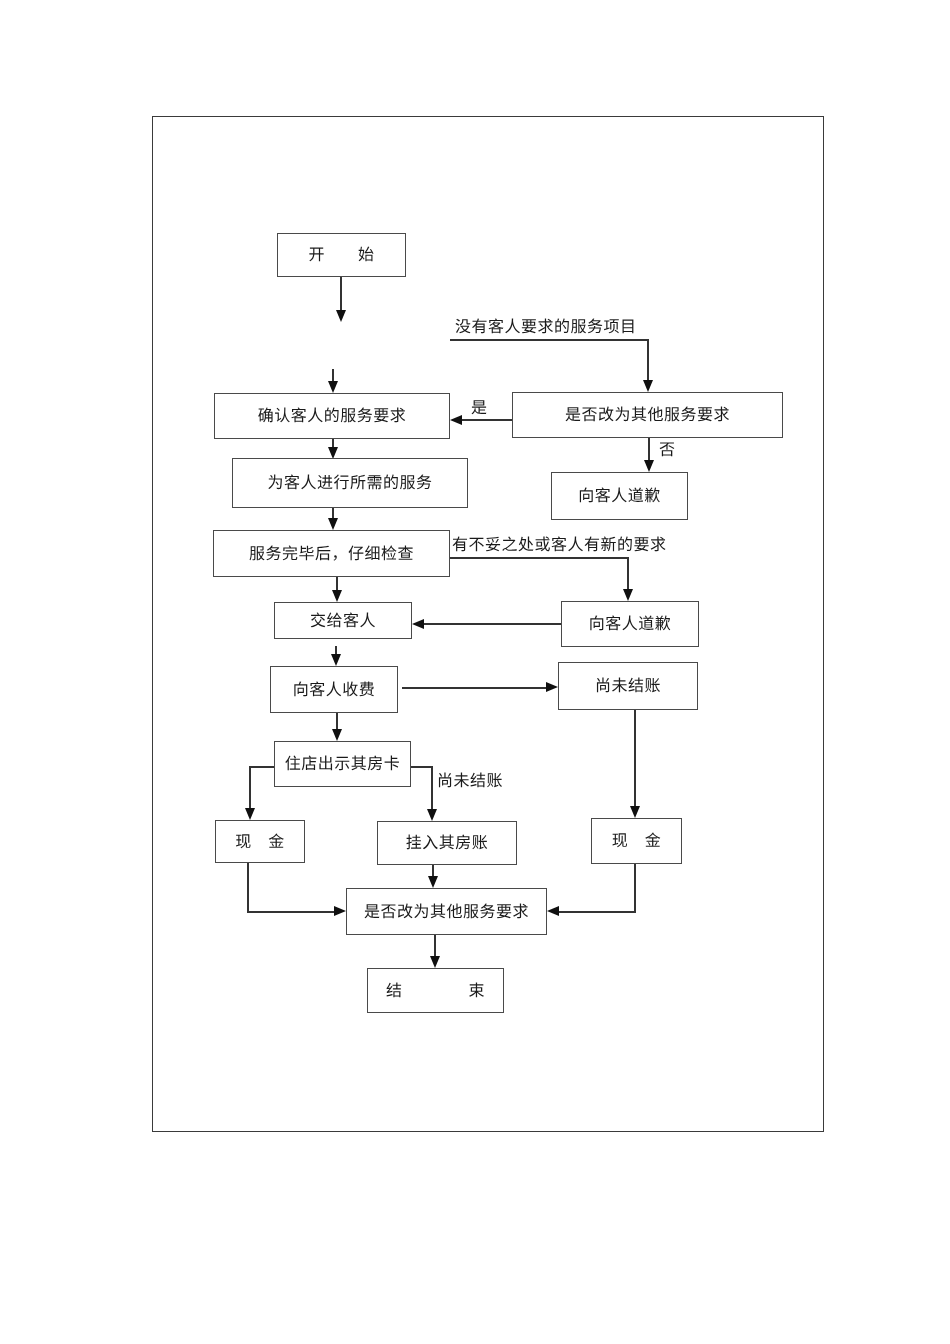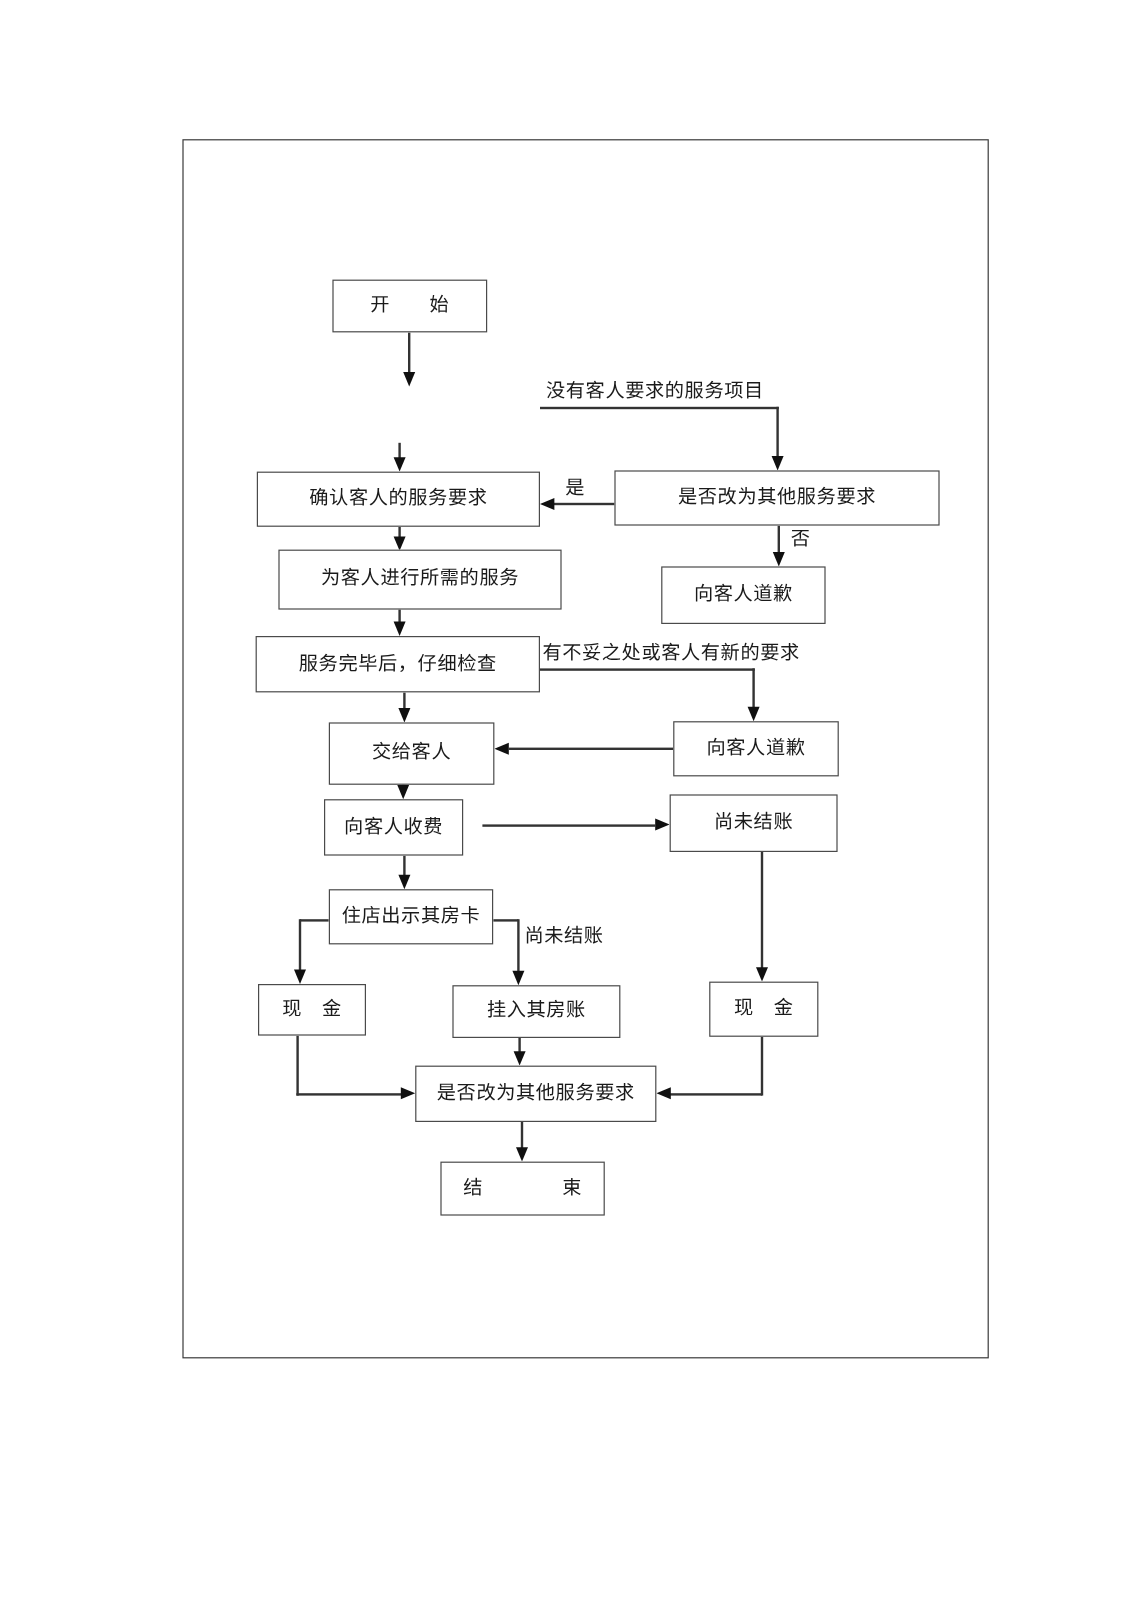--- a/index.html
+++ b/index.html
@@ -104,23 +104,23 @@
 
   <div class="vl" style="left:434px;top:935px;height:22px"></div>
   <div class="ah d" style="left:430px;top:956px"></div>
 
   <div class="node" style="left:277px;top:233px;width:129px;height:44px">开　　始</div>
   <div class="node" style="left:214px;top:393px;width:236px;height:46px">确认客人的服务要求</div>
   <div class="node" style="left:232px;top:458px;width:236px;height:50px">为客人进行所需的服务</div>
   <div class="node" style="left:213px;top:530px;width:237px;height:47px">服务完毕后，仔细检查</div>
   <div class="node" style="left:512px;top:392px;width:271px;height:46px">是否改为其他服务要求</div>
   <div class="node" style="left:551px;top:472px;width:137px;height:48px">向客人道歉</div>
-  <div class="node" style="left:274px;top:602px;width:138px;height:52px">交给客人</div>
+  <div class="node" style="left:274px;top:602px;width:138px;height:37px">交给客人</div>
   <div class="node" style="left:561px;top:601px;width:138px;height:46px">向客人道歉</div>
-  <div class="node" style="left:270px;top:666px;width:116px;height:47px">向客人收费</div>
+  <div class="node" style="left:270px;top:666px;width:128px;height:47px">向客人收费</div>
   <div class="node" style="left:558px;top:662px;width:140px;height:48px">尚未结账</div>
   <div class="node" style="left:274px;top:741px;width:137px;height:46px">住店出示其房卡</div>
   <div class="node" style="left:215px;top:820px;width:90px;height:43px">现　金</div>
   <div class="node" style="left:377px;top:821px;width:140px;height:44px">挂入其房账</div>
   <div class="node" style="left:591px;top:818px;width:91px;height:46px">现　金</div>
   <div class="node" style="left:346px;top:888px;width:201px;height:47px">是否改为其他服务要求</div>
   <div class="node" style="left:367px;top:968px;width:137px;height:45px">结　　　　束</div>
 
 </div>
 

